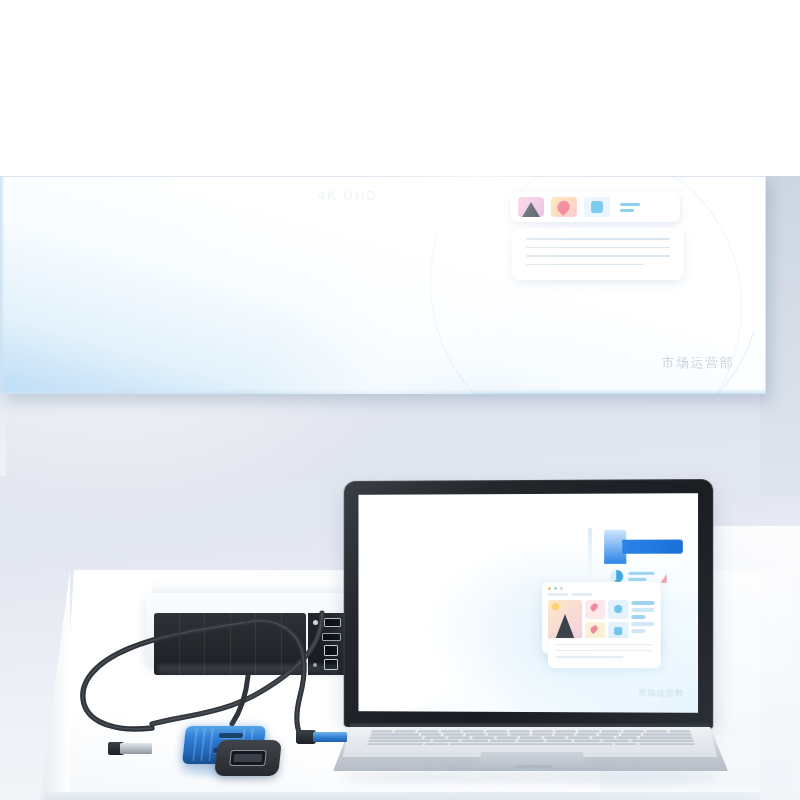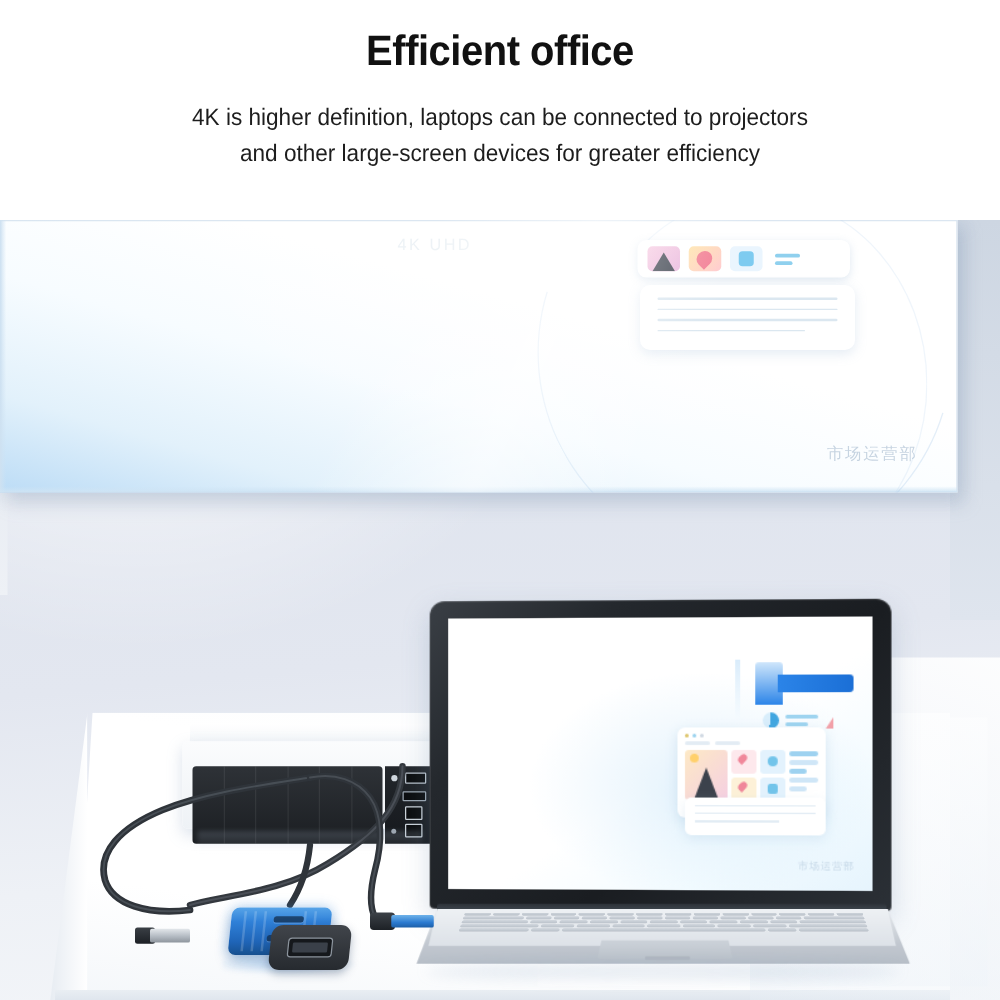--- a/index.html
+++ b/index.html
@@ -306,27 +306,20 @@
   .floor-light{
     position:absolute;left:600px;top:350px;width:200px;height:274px;
     background:linear-gradient(200deg,rgba(255,255,255,.9),rgba(232,239,246,.4));
   }
 </style>
 </head>
 <body>
 
 <div id="stage">
 
-  <div class="header">
-    <div class="title">Efficient office</div>
-    <div class="subtitle">
-      <span class="sub-line">4K is higher definition, laptops can be connected to projectors</span>
-      <span class="sub-line">and other large-screen devices for greater efficiency</span>
-    </div>
-  </div>
 
   <div class="scene">
 
     <div class="wall"></div>
     <div class="wall-glow"></div>
     <div class="bg-panel-r"></div>
     <div class="bg-panel-l"></div>
 
     <div class="proj-shadow"></div>
     <div class="proj-screen">

